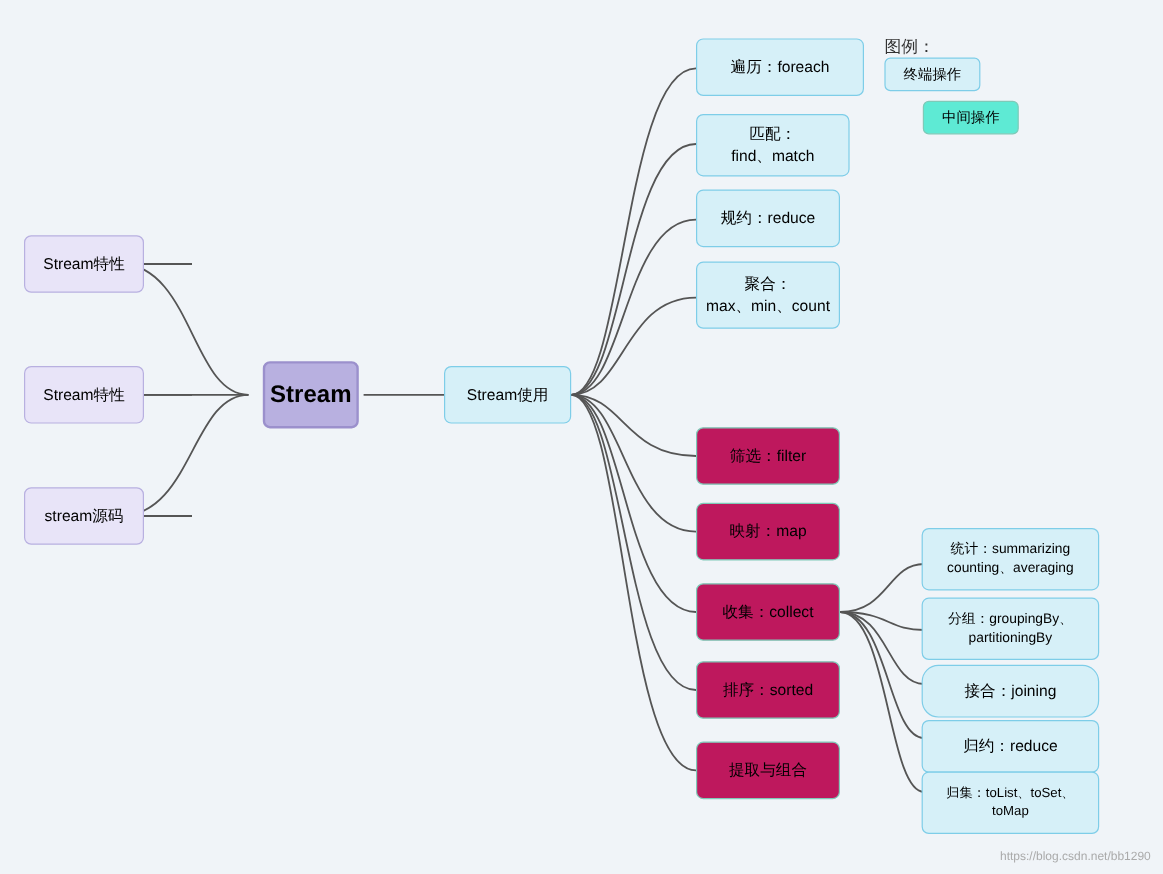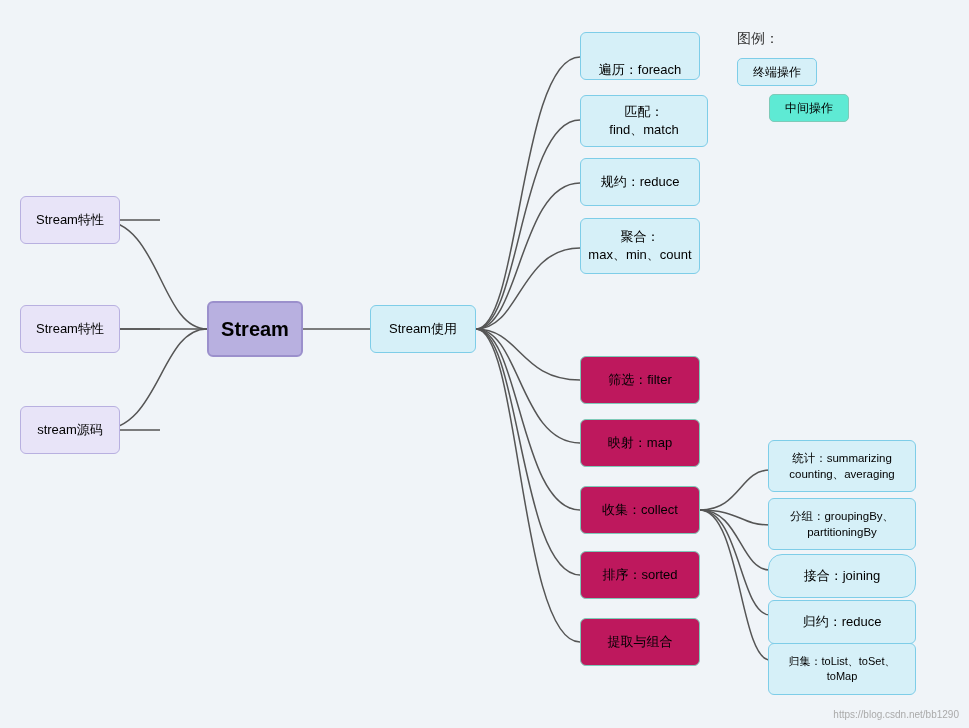--- a/index.html
+++ b/index.html
@@ -56,21 +56,21 @@
       height: 728px;
       pointer-events: none;
     }
     .legend-box {
       position: absolute;
       top: 30px;
       right: 120px;
     }
     .legend-title {
       font-size: 14px;
-      margin-bottom: 10px;
+      margin-bottom: 0;
       color: #333;
     }
     .legend-item {
       display: flex;
       align-items: center;
       margin-bottom: 8px;
       border-radius: 10px;
     }
     .legend-swatch {
       width: 80px;
@@ -146,39 +146,39 @@
       <marker id="arrow" markerWidth="8" markerHeight="8" refX="6" refY="3" orient="auto">
         <path d="M0,0 L0,6 L8,3 z" fill="#555"></path>
       </marker>
     </defs>
 
     <line x1="160" y1="220" x2="105" y2="220" stroke="#555" stroke-width="1.5" marker-end="url(#arrow)"></line>
     <line x1="160" y1="329" x2="105" y2="329" stroke="#555" stroke-width="1.5" marker-end="url(#arrow)"></line>
     <line x1="160" y1="430" x2="105" y2="430" stroke="#555" stroke-width="1.5" marker-end="url(#arrow)"></line>
   </svg>
 
-  <div class="node node-stream-main" style="left:207px;top:301px;width:96px;height:56px;text-align:center;">
+  <div class="node node-stream-main" style="left:219px;top:301px;width:80px;height:56px;text-align:center;">
     <span>Stream</span>
   </div>
 
   <div class="node node-purple-light" style="left:20px;top:196px;width:100px;height:48px;">
     <span>Stream特性</span>
   </div>
   <div class="node node-purple-light" style="left:20px;top:305px;width:100px;height:48px;">
     <span>Stream特性</span>
   </div>
   <div class="node node-purple-light" style="left:20px;top:406px;width:100px;height:48px;">
     <span>stream源码</span>
   </div>
 
   <div class="node node-blue" style="left:370px;top:305px;width:106px;height:48px;">
     <span>Stream使用</span>
   </div>
 
-  <div class="node node-blue" style="left:580px;top:32px;width:120px;height:48px;align-items:flex-end;">
+  <div class="node node-blue" style="left:580px;top:32px;width:140px;height:48px;">
     <span>遍历：foreach</span>
   </div>
   <div class="node node-blue" style="left:580px;top:95px;width:128px;height:52px;">
     <span style="white-space:pre-line;">匹配：
 find、match</span>
   </div>
   <div class="node node-blue" style="left:580px;top:158px;width:120px;height:48px;">
     <span>规约：reduce</span>
   </div>
   <div class="node node-blue" style="left:580px;top:218px;width:120px;height:56px;">

